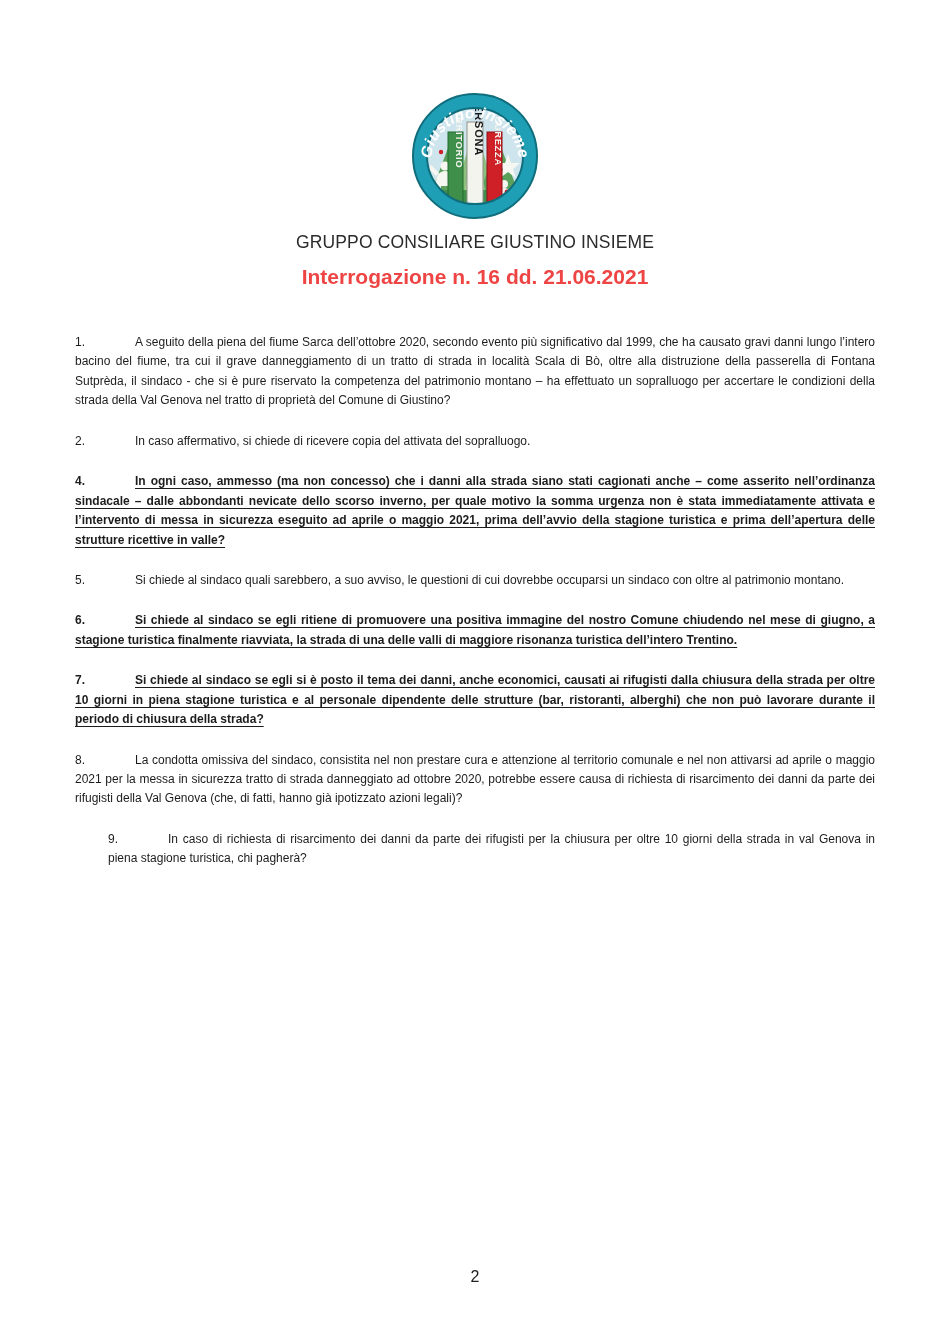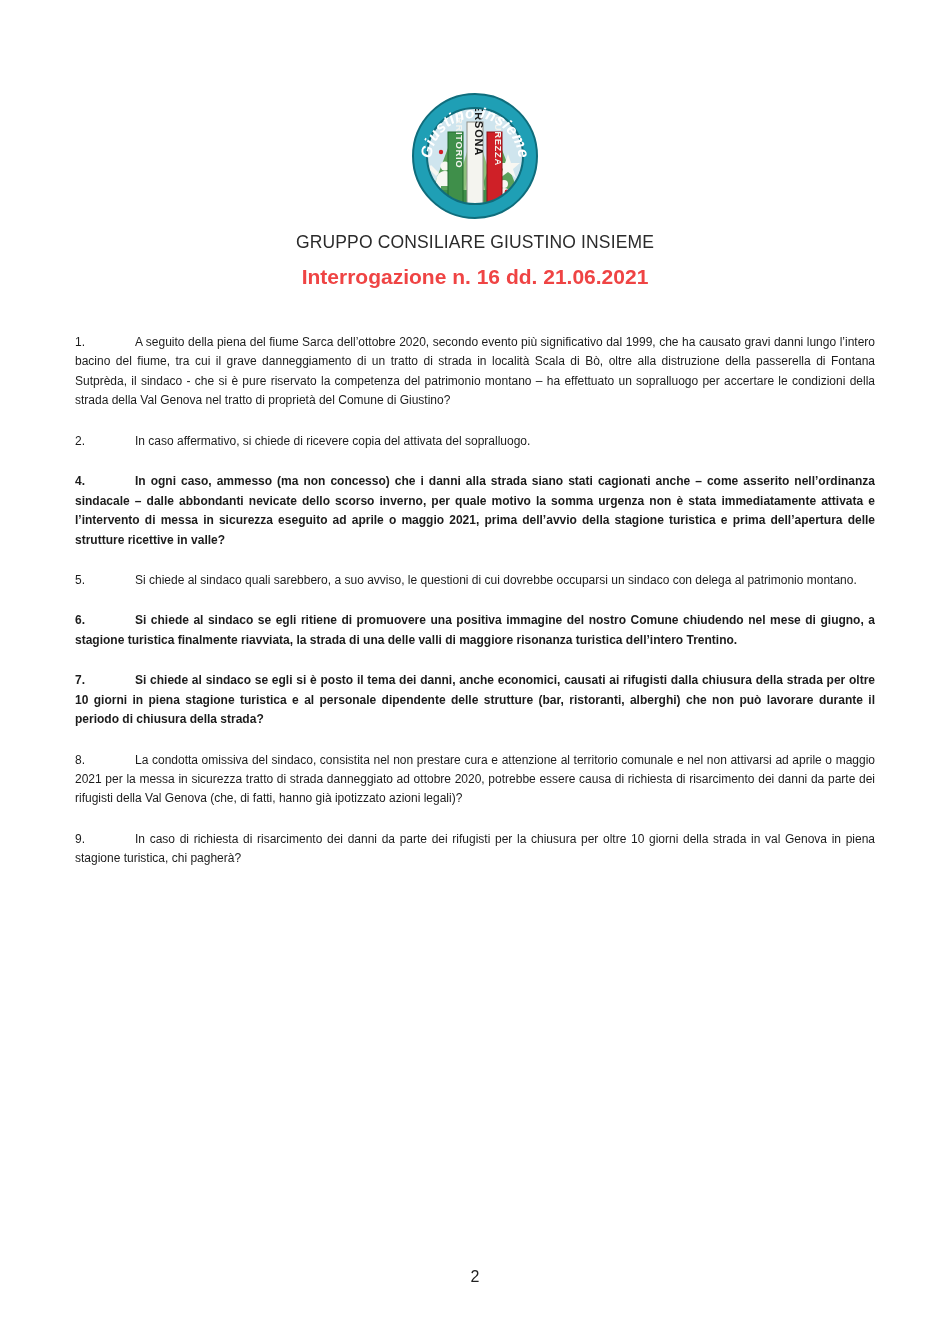--- a/index.html
+++ b/index.html
@@ -61,31 +61,32 @@
   }
   .para {
     font-size: 12px;
     line-height: 1.62;
     text-align: justify;
     text-justify: inter-word;
     margin: 0 0 21px 0;
     color: #1c1c1c;
     hyphens: none;
   }
-  .para:last-of-type { margin-bottom: 0; }
+  .para:last-of-type { margin-bottom: 0; margin-left: 33px; }
 
   .num {
     display: inline-block;
     width: 60px;
     font-weight: 400;
   }
   .para.strong .num { font-weight: bold; }
 
   .para.strong .txt {
     font-weight: bold;
+    text-decoration: underline;
     text-underline-offset: 3px;
     text-decoration-thickness: 1.4px;
   }
 
   .page-number {
     position: absolute;
     left: 0;
     right: 0;
     bottom: 58px;
     text-align: center;
@@ -172,21 +173,21 @@
     <p class="para">
       <span class="num">1.</span><span class="txt">A seguito della piena del fiume Sarca dell’ottobre 2020, secondo evento più significativo dal 1999, che ha causato gravi danni lungo l’intero bacino del fiume, tra cui il grave danneggiamento di un tratto di strada in località Scala di Bò, oltre alla distruzione della passerella di Fontana Sutprèda, il sindaco - che si è pure riservato la competenza del patrimonio montano – ha effettuato un sopralluogo per accertare le condizioni della strada della Val Genova nel tratto di proprietà del Comune di Giustino?</span>
     </p>
     <p class="para">
       <span class="num">2.</span><span class="txt">In caso affermativo, si chiede di ricevere copia del attivata del sopralluogo.</span>
     </p>
     <p class="para strong">
       <span class="num">4.</span><span class="txt">In ogni caso, ammesso (ma non concesso) che i danni alla strada siano stati cagionati anche – come asserito nell’ordinanza sindacale – dalle abbondanti nevicate dello scorso inverno, per quale motivo la somma urgenza non è stata immediatamente attivata e l’intervento di messa in sicurezza eseguito ad aprile o maggio 2021, prima dell’avvio della stagione turistica e prima dell’apertura delle strutture ricettive in valle?</span>
     </p>
     <p class="para">
-      <span class="num">5.</span><span class="txt">Si chiede al sindaco quali sarebbero, a suo avviso, le questioni di cui dovrebbe occuparsi un sindaco con delega al patrimonio montano.</span>
+      <span class="num">5.</span><span class="txt">Si chiede al sindaco quali sarebbero, a suo avviso, le questioni di cui dovrebbe occuparsi un sindaco con oltre al patrimonio montano.</span>
     </p>
     <p class="para strong">
       <span class="num">6.</span><span class="txt">Si chiede al sindaco se egli ritiene di promuovere una positiva immagine del nostro Comune chiudendo nel mese di giugno, a stagione turistica finalmente riavviata, la strada di una delle valli di maggiore risonanza turistica dell’intero Trentino.</span>
     </p>
     <p class="para strong">
       <span class="num">7.</span><span class="txt">Si chiede al sindaco se egli si è posto il tema dei danni, anche economici, causati ai rifugisti dalla chiusura della strada per oltre 10 giorni in piena stagione turistica e al personale dipendente delle strutture (bar, ristoranti, alberghi) che non può lavorare durante il periodo di chiusura della strada?</span>
     </p>
     <p class="para">
       <span class="num">8.</span><span class="txt">La condotta omissiva del sindaco, consistita nel non prestare cura e attenzione al territorio comunale e nel non attivarsi ad aprile o maggio 2021 per la messa in sicurezza tratto di strada danneggiato ad ottobre 2020, potrebbe essere causa di richiesta di risarcimento dei danni da parte dei rifugisti della Val Genova (che, di fatti, hanno già ipotizzato azioni legali)?</span>
     </p>

